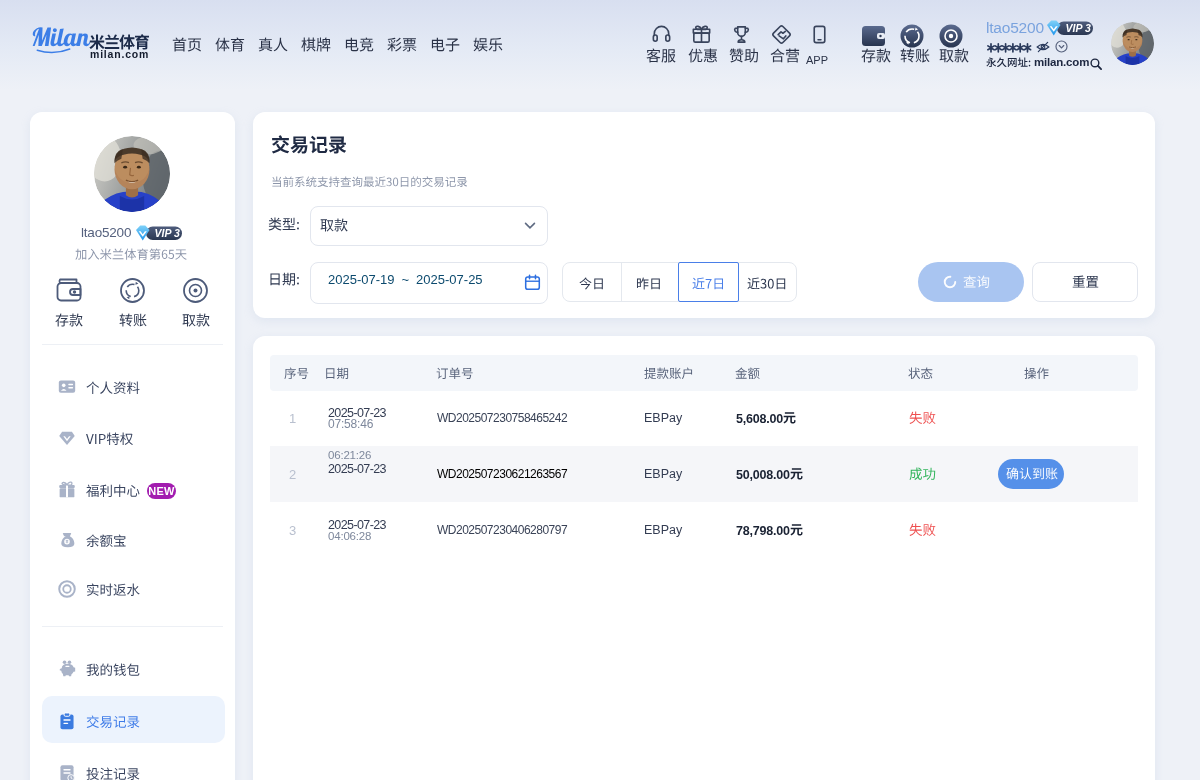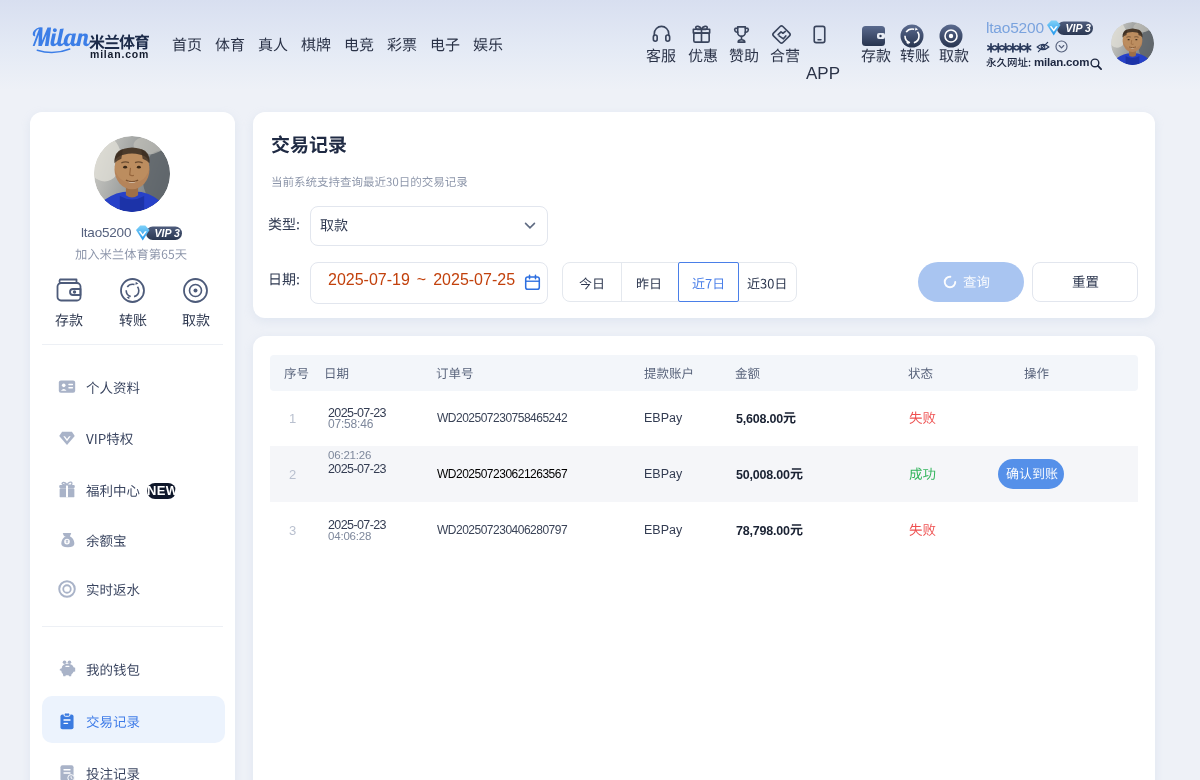--- a/index.html
+++ b/index.html
@@ -103,21 +103,21 @@
 <div class="abs" style="left:729px;top:48.3px">
     <svg class="ct " width="30.0" height="15.0" viewBox="0 -880 2000 1000" style="display:block;">
       <path d="M521 -65C638 -27 791 37 868 82L909 17C828 -28 674 -88 559 -122ZM192 -401V-84H266V-336H736V-88H814V-401ZM460 -281V-209C460 -119 400 -36 96 16C111 30 133 62 140 80C455 23 534 -85 534 -206V-281ZM300 -426C315 -436 340 -444 497 -484C496 -497 496 -520 498 -536L376 -507V-598H483V-652H327V-719H458V-772H327V-841H258V-772H188L205 -824L143 -833C131 -789 109 -734 74 -692C91 -686 115 -673 130 -661C144 -679 156 -699 166 -719H258V-652H57V-598H176C164 -524 131 -479 39 -450C52 -441 70 -418 77 -403C187 -441 226 -501 241 -598H313V-540C313 -498 289 -482 275 -475C284 -464 296 -441 300 -426ZM508 -652V-598H619C609 -530 579 -492 496 -467C509 -457 527 -434 533 -419C634 -453 669 -509 682 -598H739V-509C739 -451 754 -436 815 -436C827 -436 880 -436 892 -436C936 -436 953 -454 959 -525C942 -529 917 -537 905 -546C903 -496 900 -490 882 -490C871 -490 832 -490 824 -490C805 -490 802 -492 802 -509V-598H941V-652H762V-716H905V-770H762V-840H691V-770H621C628 -788 634 -806 640 -824L579 -833C565 -787 541 -733 503 -689C520 -684 543 -670 557 -659C572 -677 584 -696 595 -716H691V-652Z M1633 -840C1633 -763 1633 -686 1631 -613H1466V-542H1628C1614 -300 1563 -93 1371 26C1389 39 1414 64 1426 82C1630 -52 1685 -279 1700 -542H1856C1847 -176 1837 -42 1811 -11C1802 1 1791 4 1773 4C1752 4 1700 3 1643 -1C1656 19 1664 50 1666 71C1719 74 1773 75 1804 72C1836 69 1857 60 1876 33C1909 -10 1919 -153 1929 -576C1929 -585 1929 -613 1929 -613H1703C1706 -687 1706 -763 1706 -840ZM1034 -95 1048 -18C1168 -46 1336 -85 1494 -122L1488 -190L1433 -178V-791H1106V-109ZM1174 -123V-295H1362V-162ZM1174 -509H1362V-362H1174ZM1174 -576V-723H1362V-576Z" fill="#2a3247"></path>
     </svg>
   </div>
 <div class="abs" style="left:770px;top:48.3px">
     <svg class="ct " width="30.0" height="15.0" viewBox="0 -880 2000 1000" style="display:block;">
       <path d="M517 -843C415 -688 230 -554 40 -479C61 -462 82 -433 94 -413C146 -436 198 -463 248 -494V-444H753V-511C805 -478 859 -449 916 -422C927 -446 950 -473 969 -490C810 -557 668 -640 551 -764L583 -809ZM277 -513C362 -569 441 -636 506 -710C582 -630 662 -567 749 -513ZM196 -324V78H272V22H738V74H817V-324ZM272 -48V-256H738V-48Z M1311 -410H1698V-321H1311ZM1240 -464V-267H1772V-464ZM1090 -589V-395H1160V-529H1846V-395H1918V-589ZM1169 -203V83H1241V44H1774V81H1848V-203ZM1241 -19V-137H1774V-19ZM1639 -840V-756H1356V-840H1283V-756H1062V-688H1283V-618H1356V-688H1639V-618H1714V-688H1941V-756H1714V-840Z" fill="#2a3247"></path>
     </svg>
   </div>
-<div class="abs" style="left:806px;top:66px;font-size:17px;line-height:15px;color:#2a3247">APP</div>
+<div class="abs" style="left:806px;top:53px;font-size:11px;line-height:15px;color:#2a3247">APP</div>
 <svg class="ic" style="left:860px;top:24px" width="27" height="24" viewBox="0 0 27 24">
 <defs>
       <linearGradient id="dk" x1="0" y1="0" x2="0" y2="1">
         <stop offset="0" stop-color="#5a6a8e"></stop>
         <stop offset="1" stop-color="#27344f"></stop>
       </linearGradient>
     </defs>
 <rect x="2" y="2" width="23" height="20" rx="3.5" fill="url(#dk)"></rect>
 <rect x="17" y="9" width="8" height="6" rx="2" fill="#e8ecf4"></rect>
     <circle cx="20.5" cy="12" r="1.2" fill="#2c3954"></circle>
@@ -339,21 +339,21 @@
     <rect x="2" y="9" width="18" height="11" rx="1.5" fill="#a9b3c8"></rect>
     <rect x="1.5" y="5" width="19" height="3.6" rx="1.2" fill="#a9b3c8"></rect>
     <rect x="9.8" y="4" width="2.4" height="16" fill="#fff"></rect>
     <path d="M11 4.8C9 1 4.5 1.2 5 3.2 S9 4.8 11 4.8 m0 0 c2 0 5.7 1.6 6-1.6 S13 1 11 4.8" stroke="#a9b3c8" stroke-width="1.6" fill="none"></path>
   </svg>
 <div class="abs" style="left:86px;top:484.1px">
     <svg class="ct " width="54.0" height="13.5" viewBox="0 -880 4000 1000" style="display:block;">
       <path d="M133 -809C160 -763 194 -701 210 -662L271 -692C256 -730 221 -788 193 -834ZM533 -598H819V-488H533ZM466 -659V-427H889V-659ZM409 -791V-726H942V-791ZM635 -300V-196H483V-300ZM703 -300H863V-196H703ZM635 -137V-30H483V-137ZM703 -137H863V-30H703ZM55 -652V-584H308C245 -451 129 -325 19 -253C31 -240 50 -205 58 -185C103 -217 148 -257 192 -303V78H265V-354C302 -316 350 -265 371 -238L413 -296V80H483V33H863V77H935V-362H413V-301C392 -322 320 -387 285 -416C332 -481 373 -553 401 -628L360 -655L346 -652Z M1593 -721V-169H1666V-721ZM1838 -821V-20C1838 -1 1831 5 1812 6C1792 6 1730 7 1659 5C1670 26 1682 60 1687 81C1779 81 1835 79 1868 67C1899 54 1913 32 1913 -20V-821ZM1458 -834C1364 -793 1190 -758 1042 -737C1052 -721 1062 -696 1066 -678C1128 -686 1194 -696 1259 -709V-539H1050V-469H1243C1195 -344 1107 -205 1027 -130C1040 -111 1060 -80 1068 -59C1136 -127 1206 -241 1259 -355V78H1333V-318C1384 -270 1449 -206 1479 -173L1522 -236C1493 -262 1380 -360 1333 -396V-469H1526V-539H1333V-724C1401 -739 1464 -757 1514 -777Z M2458 -840V-661H2096V-186H2171V-248H2458V79H2537V-248H2825V-191H2902V-661H2537V-840ZM2171 -322V-588H2458V-322ZM2825 -322H2537V-588H2825Z M3295 -561V-65C3295 34 3327 62 3435 62C3458 62 3612 62 3637 62C3750 62 3773 6 3784 -184C3763 -190 3731 -204 3712 -218C3705 -45 3696 -9 3634 -9C3599 -9 3468 -9 3441 -9C3384 -9 3373 -18 3373 -65V-561ZM3135 -486C3120 -367 3087 -210 3044 -108L3120 -76C3161 -184 3192 -353 3207 -472ZM3761 -485C3817 -367 3872 -208 3892 -105L3966 -135C3945 -238 3889 -392 3831 -512ZM3342 -756C3437 -689 3555 -590 3611 -527L3665 -584C3607 -647 3487 -741 3393 -805Z" fill="#3a4560"></path>
     </svg>
   </div>
-<div class="abs" style="left:147px;top:483px;width:29px;height:16px;background:#0f172a;border-radius:8px;color:#fff;font-size:13px;font-weight:bold;text-align:center;line-height:16px;letter-spacing:0.3px">NEW</div>
+<div class="abs" style="left:147px;top:483px;width:29px;height:16px;background:#a21caf;border-radius:8px;color:#fff;font-size:11px;font-weight:bold;text-align:center;line-height:16px;letter-spacing:0.3px">NEW</div>
 <svg class="ic" style="left:58px;top:531px" width="18" height="18" viewBox="0 0 22 22">
     <path d="M7.5 6.5 L6 3.5 q-0.5-1.2 0.8-1.2 h8.4 q1.3 0 0.8 1.2 L14.5 6.5 q5 2.5 5.5 8.5 q0.3 5-8 5 q-8.3 0-8-5 q0.5-6 5.5-8.5z" fill="#a9b3c8"></path>
     <circle cx="11" cy="13" r="3.4" fill="#fff"></circle>
     <path d="M9.5 11.5h3M9.5 13.5h3M11 11.5v3.5" stroke="#a9b3c8" stroke-width="1"></path>
   </svg>
 <div class="abs" style="left:86px;top:534.1px">
     <svg class="ct " width="40.5" height="13.5" viewBox="0 -880 3000 1000" style="display:block;">
       <path d="M647 -170C724 -107 817 -18 861 40L926 -4C880 -62 784 -148 708 -208ZM273 -205C219 -132 136 -56 57 -7C74 4 102 30 115 43C193 -12 283 -97 343 -179ZM503 -850C394 -709 202 -575 25 -499C44 -482 64 -457 77 -437C130 -463 185 -494 239 -529V-465H465V-338H95V-267H465V-11C465 4 460 8 444 9C427 10 370 10 309 8C321 28 335 60 339 80C419 81 469 79 500 67C533 55 544 34 544 -10V-267H913V-338H544V-465H760V-534H246C338 -595 427 -668 499 -745C625 -609 763 -522 927 -449C938 -471 959 -497 978 -513C809 -580 664 -664 544 -795L561 -817Z M1693 -493C1689 -183 1676 -46 1458 31C1471 43 1489 67 1496 84C1732 -2 1754 -161 1759 -493ZM1738 -84C1804 -36 1888 33 1930 77L1972 24C1930 -17 1843 -84 1778 -130ZM1531 -610V-138H1595V-549H1850V-140H1916V-610H1728C1741 -641 1755 -678 1768 -714H1953V-780H1515V-714H1700C1690 -680 1675 -641 1663 -610ZM1214 -821C1227 -798 1242 -770 1254 -744H1061V-593H1127V-682H1429V-593H1497V-744H1333C1319 -773 1299 -809 1282 -837ZM1126 -233V73H1194V40H1369V71H1439V-233ZM1194 -21V-172H1369V-21ZM1149 -416 1224 -376C1168 -337 1104 -305 1039 -284C1050 -270 1064 -236 1070 -217C1146 -246 1221 -287 1288 -341C1351 -305 1412 -268 1450 -241L1501 -293C1462 -319 1402 -354 1339 -387C1388 -436 1430 -492 1459 -555L1418 -582L1403 -579H1250C1262 -598 1272 -618 1281 -637L1213 -649C1184 -582 1126 -502 1040 -444C1054 -434 1075 -412 1084 -397C1135 -433 1177 -476 1210 -520H1364C1342 -483 1312 -450 1278 -419L1197 -461Z M2614 -171C2668 -126 2738 -64 2773 -27L2828 -71C2792 -107 2720 -167 2667 -209ZM2430 -830C2448 -795 2469 -751 2484 -715H2083V-504H2158V-644H2839V-520H2161V-449H2457V-292H2187V-222H2457V-19H2066V51H2935V-19H2538V-222H2817V-292H2538V-449H2839V-504H2916V-715H2570C2554 -753 2526 -807 2503 -848Z" fill="#3a4560"></path>
     </svg>
   </div>
@@ -425,21 +425,21 @@
   </div>
 <svg class="ic" style="left:524px;top:222px" width="12" height="8" viewBox="0 0 13 9" fill="none" stroke="#5f6b82" stroke-width="1.8" stroke-linecap="round">
     <path d="M1.5 1.5l5 5 5-5"></path>
   </svg>
 <div class="abs" style="left:268px;top:271.7px">
     <svg class="ct " width="31.9" height="14.0" viewBox="0 -880 2278 1000" style="display:block;">
       <path d="M253 -352H752V-71H253ZM253 -426V-697H752V-426ZM176 -772V69H253V4H752V64H832V-772Z M1178 -143C1148 -76 1095 -9 1039 36C1057 47 1087 68 1101 80C1155 30 1213 -47 1249 -123ZM1321 -112C1360 -65 1406 1 1424 42L1486 6C1465 -35 1419 -97 1379 -143ZM1855 -722V-561H1650V-722ZM1580 -790V-427C1580 -283 1572 -92 1488 41C1505 49 1536 71 1548 84C1608 -11 1634 -139 1644 -260H1855V-17C1855 -1 1849 3 1835 4C1820 5 1769 5 1716 3C1726 23 1737 56 1740 76C1813 76 1861 75 1889 62C1918 50 1927 27 1927 -16V-790ZM1855 -494V-328H1648C1650 -363 1650 -396 1650 -427V-494ZM1387 -828V-707H1205V-828H1137V-707H1052V-640H1137V-231H1038V-164H1531V-231H1457V-640H1531V-707H1457V-828ZM1205 -640H1387V-551H1205ZM1205 -491H1387V-393H1205ZM1205 -332H1387V-231H1205Z M2139 -390C2175 -390 2205 -418 2205 -460C2205 -501 2175 -530 2139 -530C2102 -530 2073 -501 2073 -460C2073 -418 2102 -390 2139 -390ZM2139 13C2175 13 2205 -15 2205 -56C2205 -98 2175 -126 2139 -126C2102 -126 2073 -98 2073 -56C2073 -15 2102 13 2139 13Z" fill="#2e3850"></path>
     </svg>
   </div>
 <div class="abs" style="left:310px;top:262px;width:238px;height:42px;background:#fff;border:1px solid #e2e6ee;border-radius:8px"></div>
-<div class="abs" style="left:328px;top:273px;font-size:16px;color:#c2410c;line-height:13px">2025-07-19<span style="padding:0 7px">~</span>2025-07-25</div>
+<div class="abs" style="left:328px;top:273px;font-size:13px;color:#0c4a6e;line-height:13px">2025-07-19<span style="padding:0 7px">~</span>2025-07-25</div>
 <svg class="ic" style="left:524px;top:274px" width="17" height="17" viewBox="0 0 20 20" fill="none" stroke="#2d6fe0" stroke-width="1.8" stroke-linejoin="round">
 <rect x="2" y="3.5" width="16" height="14.5" rx="2.5"></rect>
     <path d="M2 8.5h16" stroke-width="1.6"></path>
     <path d="M6.5 1.5v4M13.5 1.5v4" stroke-linecap="round"></path>
   </svg>
 <div class="abs" style="left:562px;top:262px;width:235px;height:40px;background:#fff;border:1px solid #e4e8ee;border-radius:8px"></div>
 <div class="abs" style="left:621px;top:262px;width:1px;height:40px;background:#e4e8ee"></div>
 <div class="abs" style="left:738px;top:262px;width:1px;height:40px;background:#e4e8ee"></div>
 <div class="abs" style="left:678px;top:262px;width:61px;height:40px;background:#fff;border:1px solid #4a7fe8;border-radius:2px"></div>
 <div class="abs" style="left:578.5px;top:276.6px">

